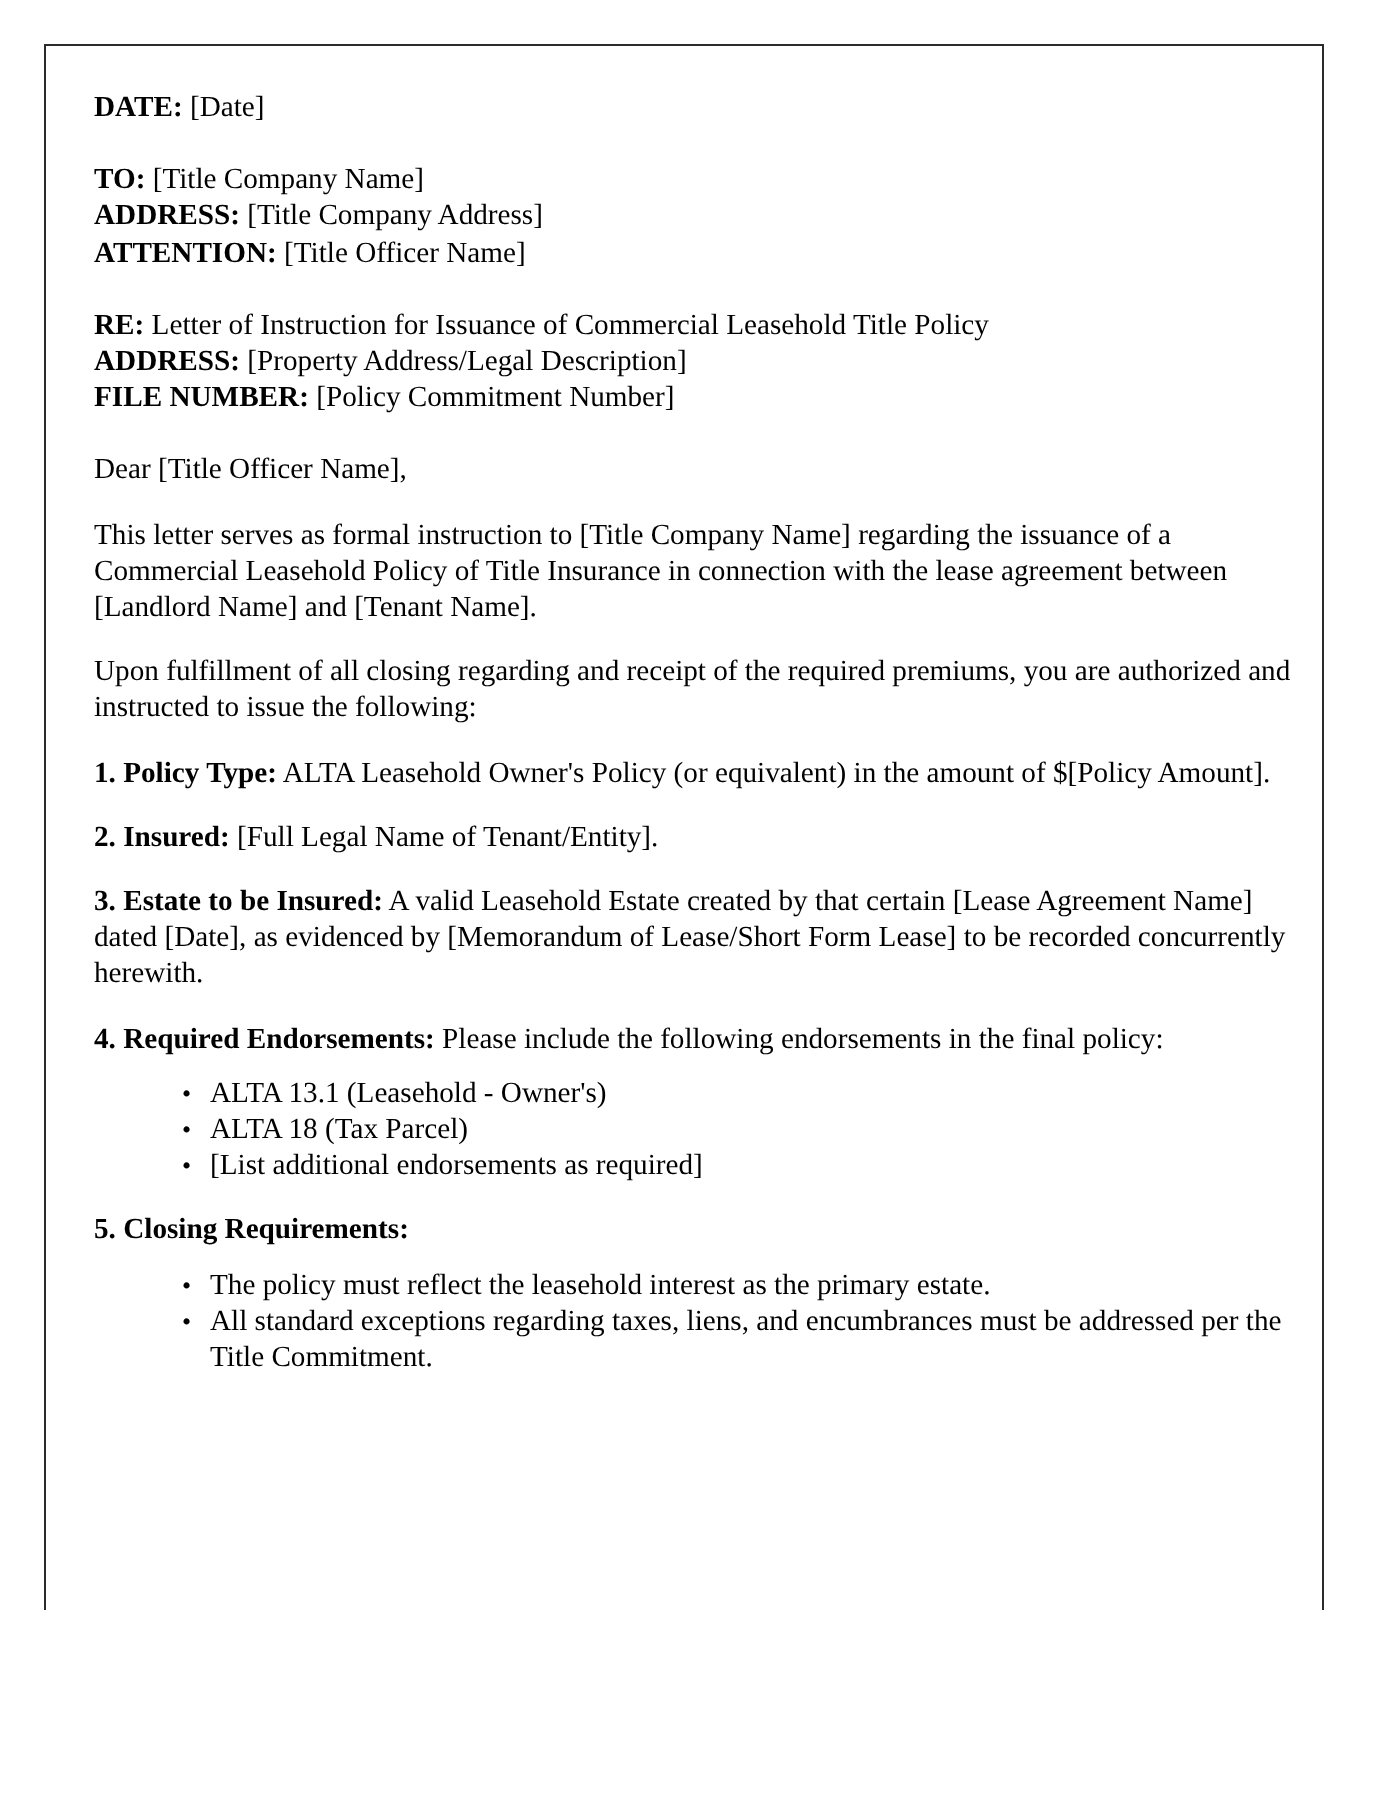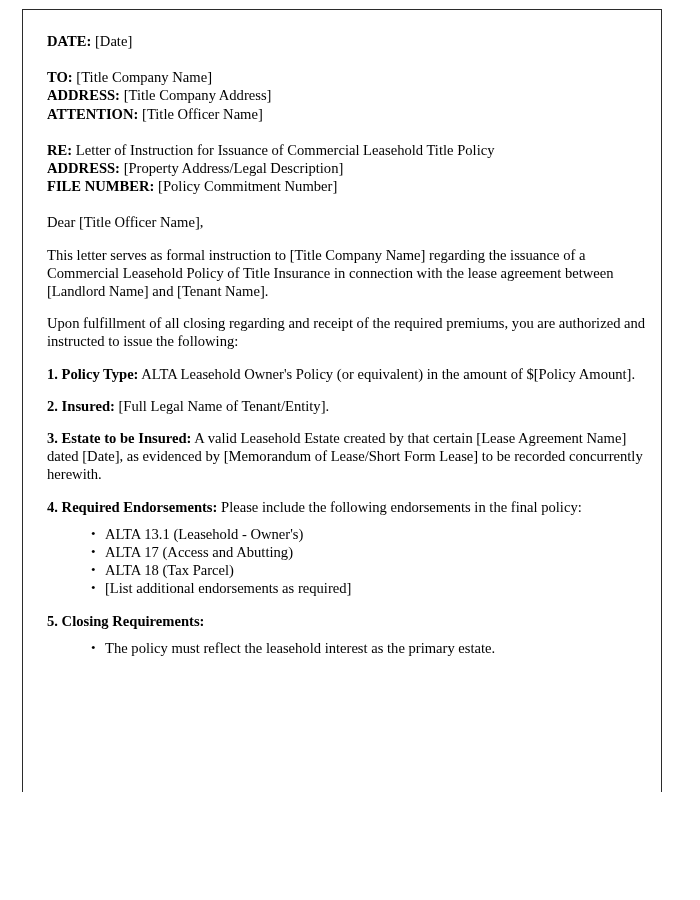--- a/index.html
+++ b/index.html
@@ -14,21 +14,21 @@
     overflow: hidden;
     font-family: "Liberation Serif", "DejaVu Serif", serif;
     color: #000000;
     -webkit-font-smoothing: antialiased;
   }
 
   
   .page-sheet {
     position: absolute;
     left: 22px;
-    top: 9px;
+    top: 22px;
     width: 640px;
     height: 783px;
     box-sizing: border-box;
     border-top: 1.5px solid #2b2b2b;
     border-left: 1.5px solid #2b2b2b;
     border-right: 1.5px solid #2b2b2b;
     border-bottom: none;
     background: #ffffff;
     overflow: hidden;
   }
@@ -166,31 +166,31 @@
     <div class="gap-md"></div>
 
     <p class="para">
       <span class="lbl">4. Required Endorsements:</span><span> Please include the following endorsements in the final policy:</span>
     </p>
 
     <div class="gap-sm"></div>
 
     <ul class="bullets">
       <li>ALTA 13.1 (Leasehold - Owner's)</li>
-      <li>ALTA 17 (Access and Abutting)</li>
       <li>ALTA 18 (Tax Parcel)</li>
       <li>[List additional endorsements as required]</li>
     </ul>
 
     <div class="gap-md"></div>
 
     <p class="para">
       <span class="lbl">5. Closing Requirements:</span>
     </p>
 
     <div class="gap-sm"></div>
 
     <ul class="bullets">
       <li>The policy must reflect the leasehold interest as the primary estate.</li>
+      <li>All standard exceptions regarding taxes, liens, and encumbrances must be addressed per the Title Commitment.</li>
     </ul>
 
   </div>
 </div>
 
 </body></html>

